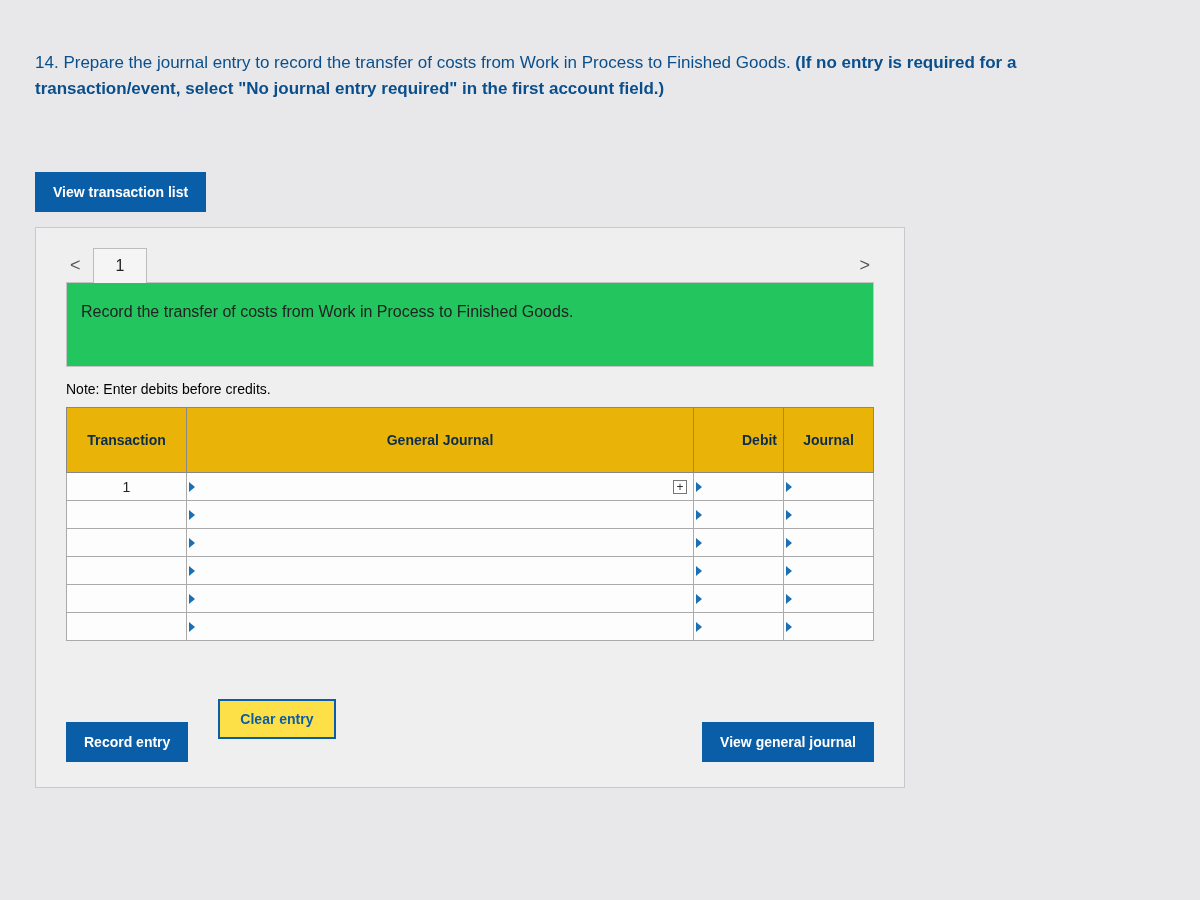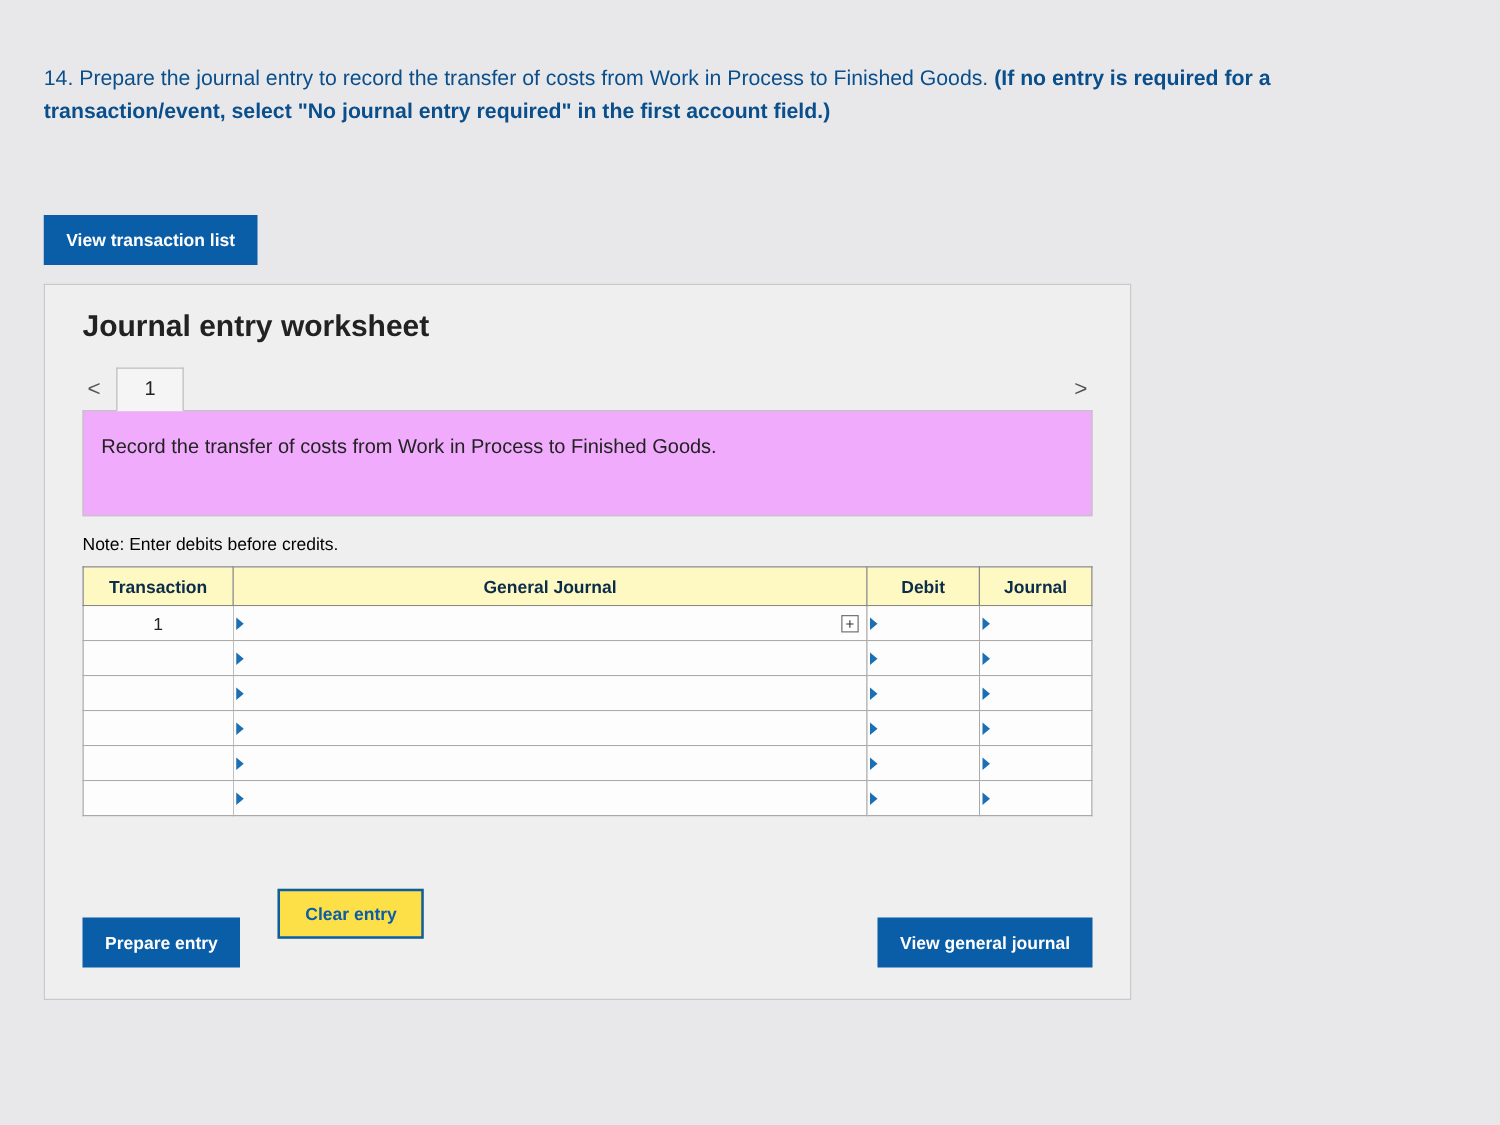--- a/index.html
+++ b/index.html
@@ -71,56 +71,56 @@
       background: #f5f5f5;
       padding: 8px 22px;
       font-size: 16px;
       cursor: pointer;
       position: relative;
       z-index: 2;
     }
     .arrow-right-nav { margin-left: auto; }
     .prompt-box {
       border: 1px solid #c4c4c4;
-      background: #f0abfc;
+      background: #22c55e;
       padding: 20px 14px 45px 14px;
       font-size: 16px;
       color: #222;
       margin-top: -1px;
     }
     .note {
       color: #000000;
       font-size: 14px;
       margin: 14px 0 10px 0;
     }
     table.journal {
       border-collapse: collapse;
       width: 100%;
       background: #fff;
     }
     table.journal th {
-      background: #fef9c3;
+      background: #eab308;
       border: 1px solid #888;
-      padding: 7px 6px;
+      padding: 24px 6px;
       font-size: 14px;
       font-weight: bold;
       color: #0b2d4a;
     }
     table.journal td {
       border: 1px solid #aaa;
       height: 28px;
       padding: 2px 6px;
       font-size: 14px;
       text-align: center;
       position: relative;
       background: #fdfdfd;
     }
     .col-trans { width: 120px; }
     .col-gj { width: auto; text-align: center; }
-    .col-debit { width: 90px; }
+    .col-debit { width: 90px; text-align: right; }
     .col-credit { width: 90px; }
     .dd-marker::after {
       content: '';
       position: absolute;
       left: 2px;
       top: 50%;
       transform: translateY(-50%);
       border-left: 6px solid #1a6fb5;
       border-top: 5px solid transparent;
       border-bottom: 5px solid transparent;
@@ -154,21 +154,20 @@
 
 <div class="question">
   <span>14.</span>
   <span>Prepare the journal entry to record the transfer of costs from Work in Process to Finished Goods. </span>
   <span class="bold">(If no entry is required for a transaction/event, select "No journal entry required" in the first account field.)</span>
 </div>
 
 <button class="btn-primary">View transaction list</button>
 
 <div class="worksheet-wrap">
-  <div class="ws-title">Journal entry worksheet</div>
 
   <div class="tab-row">
     <span class="nav-arrow">&lt;</span>
     <div class="tab">1</div>
     <span class="nav-arrow arrow-right-nav">&gt;</span>
   </div>
 
   <div class="prompt-box">Record the transfer of costs from Work in Process to Finished Goods.</div>
 
   <div class="note">Note: Enter debits before credits.</div>
@@ -218,21 +217,21 @@
       <tr>
         <td></td>
         <td class="dd-marker"></td>
         <td class="dd-marker"></td>
         <td class="dd-marker"></td>
       </tr>
     </tbody>
   </table>
 
   <div class="btn-row">
-    <button class="btn-primary">Prepare entry</button>
+    <button class="btn-primary">Record entry</button>
     <button class="btn-outline">Clear entry</button>
     <div class="spacer"></div>
     <button class="btn-primary">View general journal</button>
   </div>
 </div>
 
 
 
 
 </body></html>

